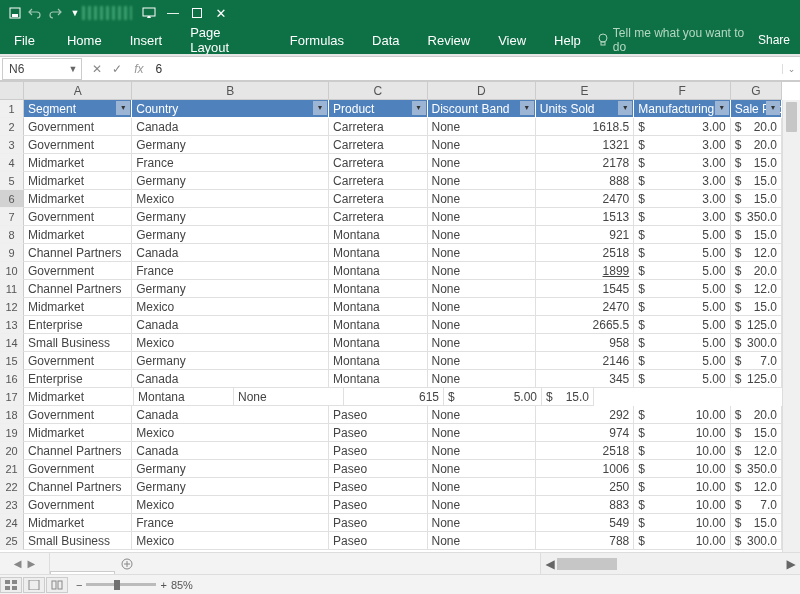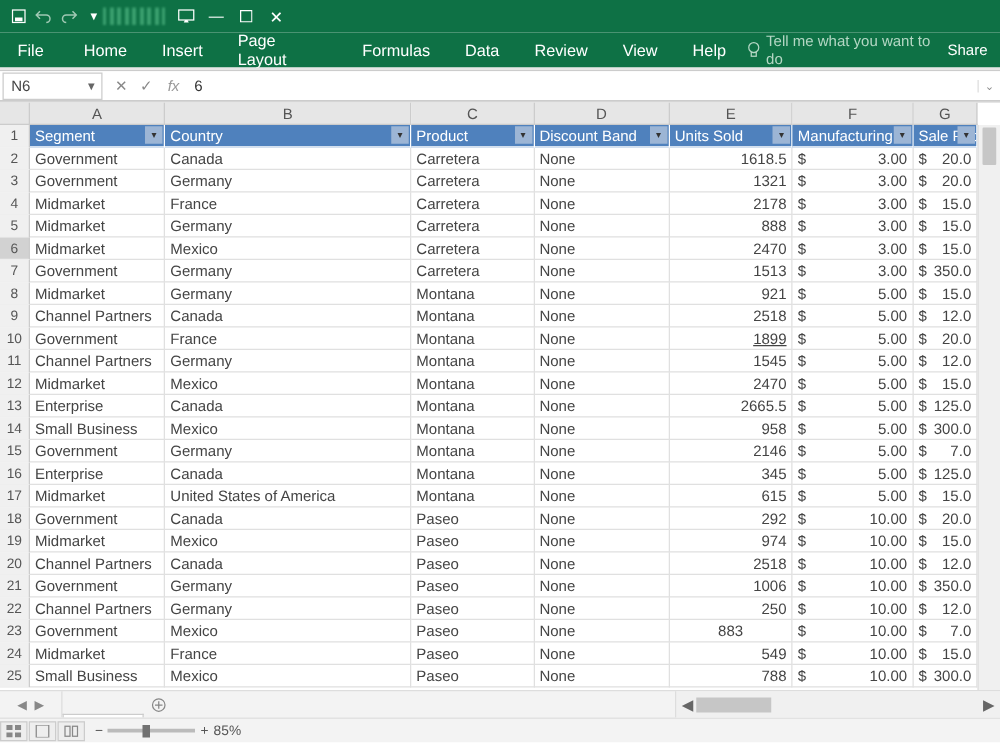--- a/index.html
+++ b/index.html
@@ -405,21 +405,20 @@
           <span>$</span>
           <span>5.00</span>
         </div>
         <div class="cell" style="width: 52px; display: flex; justify-content: space-between;">
           <span>$</span>
           <span>125.0</span>
         </div>
       </div>
       <div class="row">
         <div class="cell" style="width: 110px;">Midmarket</div>
-        <div class="cell" style="width: 200px;">United States of America</div>
         <div class="cell" style="width: 100px;">Montana</div>
         <div class="cell" style="width: 110px;">None</div>
         <div class="cell num" style="width: 100px;">615</div>
         <div class="cell" style="width: 98px; display: flex; justify-content: space-between;">
           <span>$</span>
           <span>5.00</span>
         </div>
         <div class="cell" style="width: 52px; display: flex; justify-content: space-between;">
           <span>$</span>
           <span>15.0</span>
@@ -498,21 +497,21 @@
         <div class="cell" style="width: 52px; display: flex; justify-content: space-between;">
           <span>$</span>
           <span>12.0</span>
         </div>
       </div>
       <div class="row">
         <div class="cell" style="width: 110px;">Government</div>
         <div class="cell" style="width: 200px;">Mexico</div>
         <div class="cell" style="width: 100px;">Paseo</div>
         <div class="cell" style="width: 110px;">None</div>
-        <div class="cell num" style="width: 100px; text-align: center;">883</div>
+        <div class="cell num" style="width: 100px;">883</div>
         <div class="cell" style="width: 98px; display: flex; justify-content: space-between;">
           <span>$</span>
           <span>10.00</span>
         </div>
         <div class="cell" style="width: 52px; display: flex; justify-content: space-between;">
           <span>$</span>
           <span>7.0</span>
         </div>
       </div>
       <div class="row">

